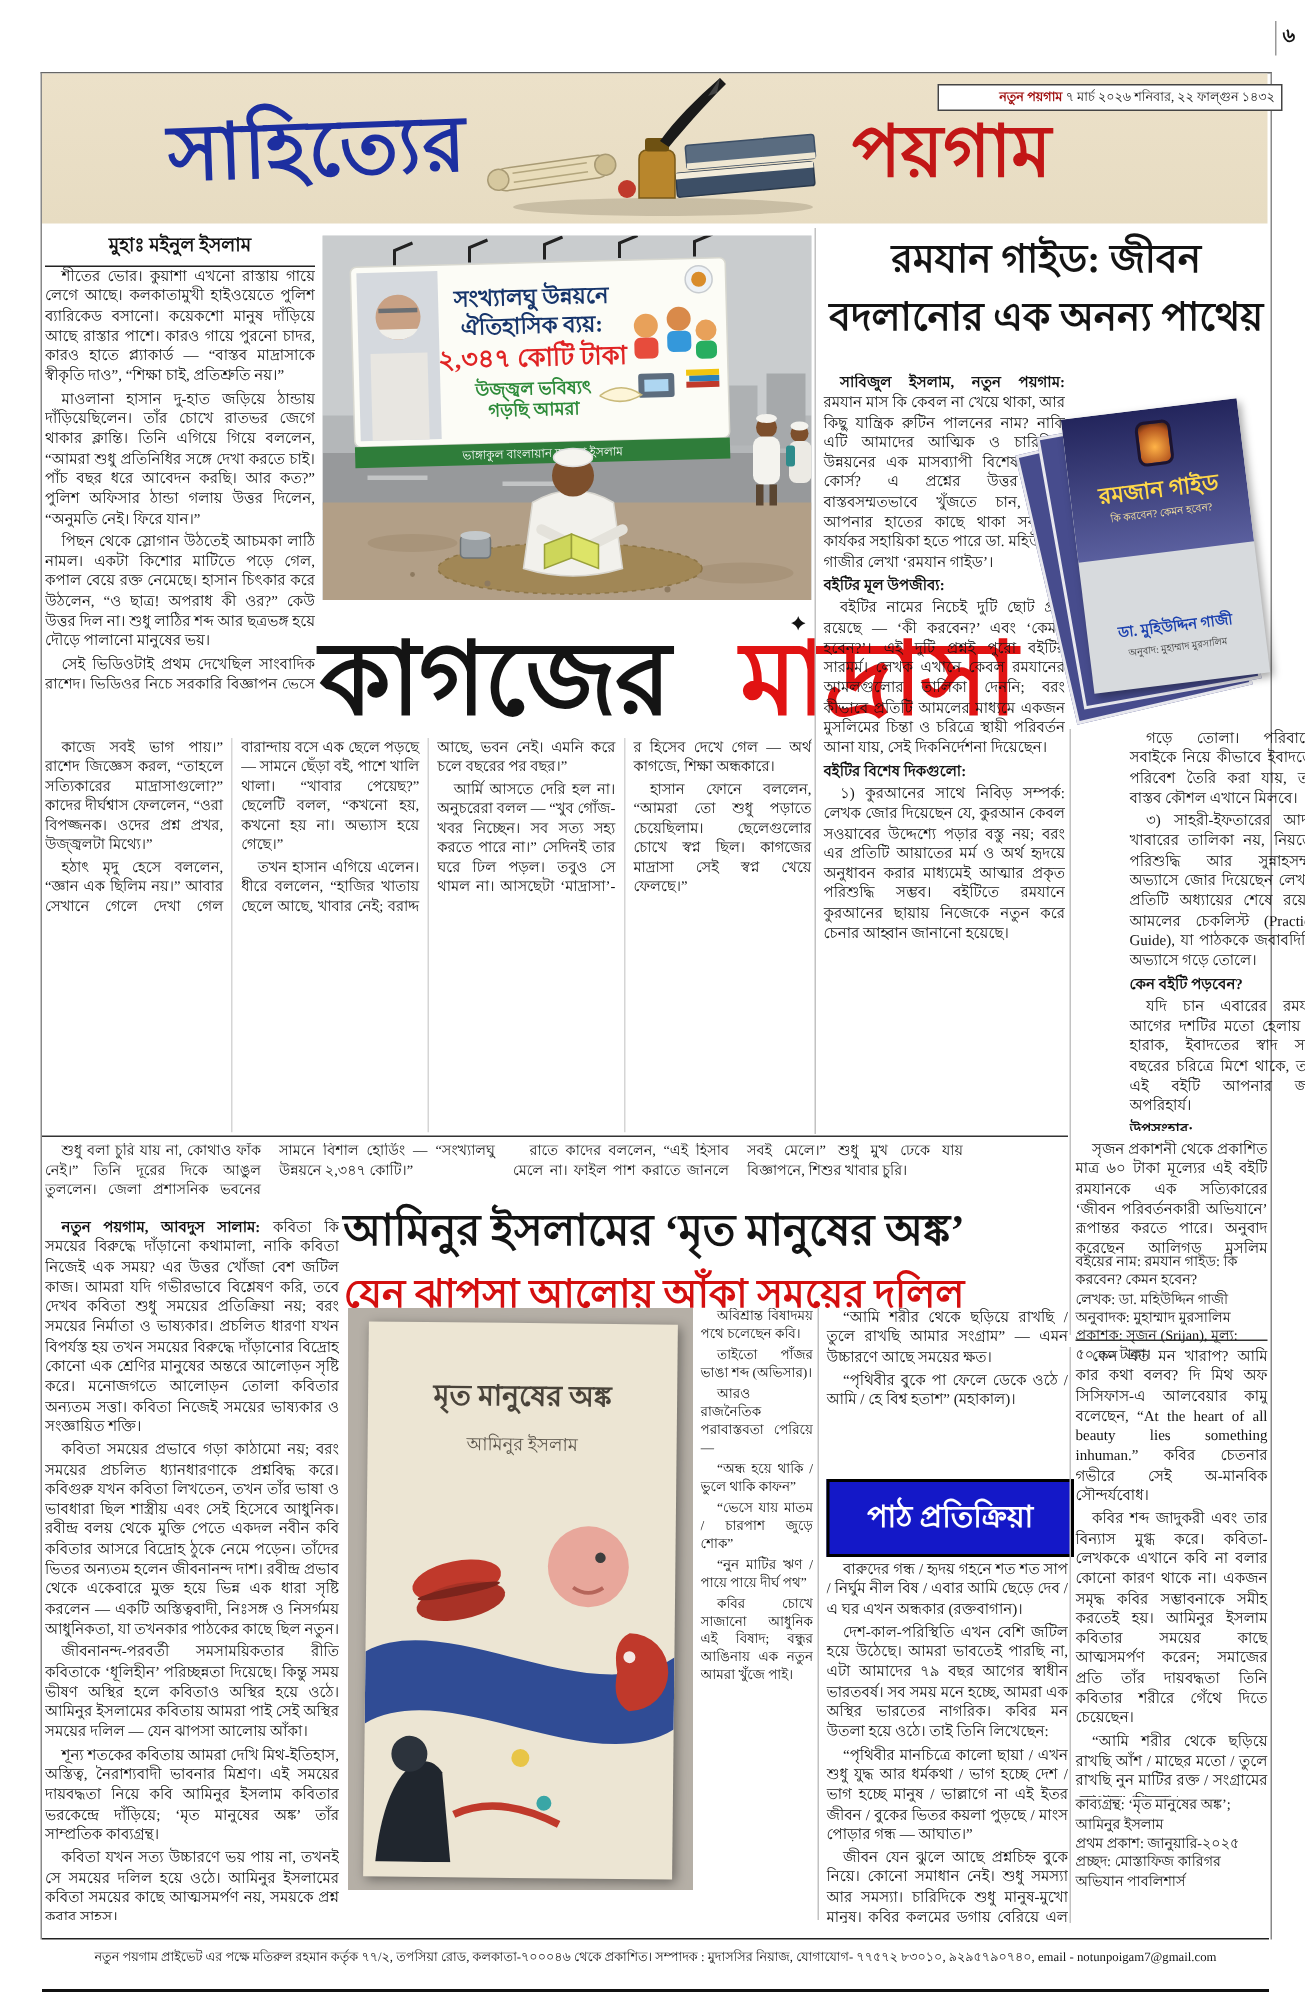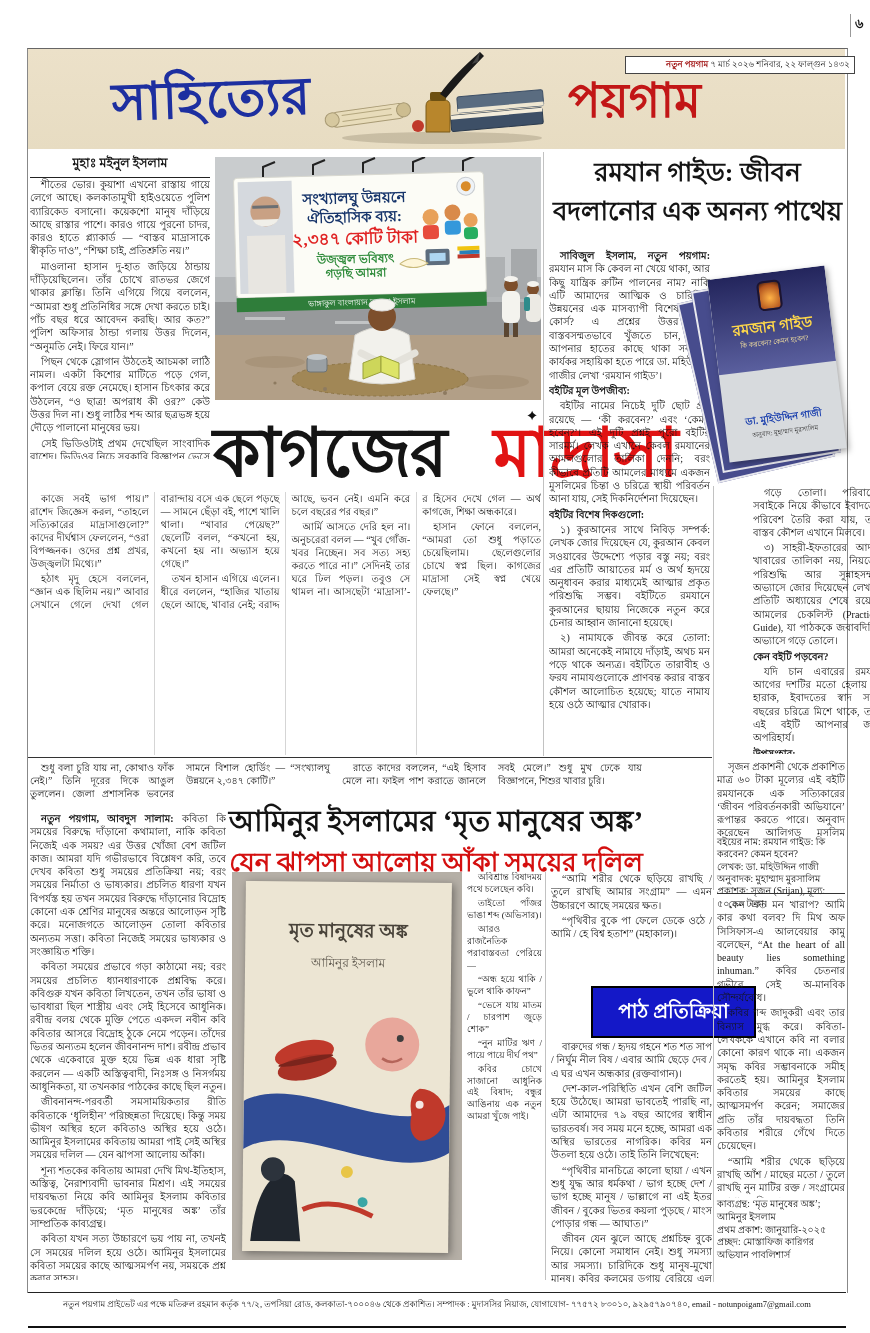--- a/index.html
+++ b/index.html
@@ -64,21 +64,21 @@
   #mr-col1{left:30px;top:812px;width:196px;height:468px;}
   #book2{left:232px;top:872px;width:230px;height:388px;background:#b5afa6;overflow:hidden;}
   #b2cover{position:absolute;left:12px;top:10px;width:206px;height:370px;background:#ece5d3;
            transform:rotate(.6deg);box-shadow:2px 2px 8px rgba(0,0,0,.4);}
   #b2title{position:absolute;left:0;top:34px;width:100%;text-align:center;font-size:19px;font-weight:bold;color:#49433a;}
   #b2auth{position:absolute;left:0;top:72px;width:100%;text-align:center;font-size:12px;color:#5a544a;}
   #mr-colB{left:467px;top:872px;width:75px;height:408px;font-size:9px;}
   #vr3{left:545px;top:872px;height:408px;}
   #mr-colC1{left:551px;top:872px;width:161px;height:110px;}
   #box-blue{left:551px;top:986px;width:161px;height:48px;background:#1418c8;border:2px solid #000;
-            display:flex;align-items:center;justify-content:center;color:#fff;font-weight:bold;font-size:20px;margin-left:40px;}
+            display:flex;align-items:center;justify-content:center;color:#fff;font-weight:bold;font-size:20px;}
   #mr-colC2{left:551px;top:1040px;width:161px;height:242px;}
   #vr4{left:713px;top:898px;height:384px;}
   #mr-colD{left:717px;top:898px;width:128px;height:300px;}
   #mr-credits{left:717px;top:1198px;width:128px;font-size:9.5px;line-height:1.35;}
   #mr-credits p{margin:0;text-indent:0;}
   
   #f-rule1{left:28px;top:1292px;width:818px;border-top:1.5px solid #222;}
   #footer-text{left:28px;top:1298px;width:818px;text-align:center;font-size:8.5px;}
   #f-rule2{left:28px;top:1326px;width:818px;border-top:2.5px solid #111;}
 </style>
@@ -227,21 +227,20 @@
   <div class="abs vrule" id="vr1"></div>
 
   <div class="abs" id="headline2">রমযান গাইড: জীবন বদলানোর এক অনন্য পাথেয়</div>
   <div class="abs bodytext" id="ram-col1">
     <p><b>সাবিজুল ইসলাম, নতুন পয়গাম:</b><span> রমযান মাস কি কেবল না খেয়ে থাকা, আর কিছু যান্ত্রিক রুটিন পালনের নাম? নাকি এটি আমাদের আত্মিক ও চারিত্রিক উন্নয়নের এক মাসব্যাপী বিশেষ ট্রেনিং কোর্স? এ প্রশ্নের উত্তর যদি বাস্তবসম্মতভাবে খুঁজতে চান, তবে আপনার হাতের কাছে থাকা সবচেয়ে কার্যকর সহায়িকা হতে পারে ডা. মহিউদ্দিন গাজীর লেখা ‘রমযান গাইড’।</span></p>
     <div>
         <p class="bp">বইটির মূল উপজীব্য:</p>
         <p>বইটির নামের নিচেই দুটি ছোট প্রশ্ন রয়েছে — ‘কী করবেন?’ এবং ‘কেমন হবেন?’। এই দুটি প্রশ্নই পুরো বইটির সারমর্ম। লেখক এখানে কেবল রমযানের আমলগুলোর তালিকা দেননি; বরং কীভাবে প্রতিটি আমলের মাধ্যমে একজন মুসলিমের চিন্তা ও চরিত্রে স্থায়ী পরিবর্তন আনা যায়, সেই দিকনির্দেশনা দিয়েছেন।</p>
         <p class="bp">বইটির বিশেষ দিকগুলো:</p>
         <p>১) কুরআনের সাথে নিবিড় সম্পর্ক: লেখক জোর দিয়েছেন যে, কুরআন কেবল সওয়াবের উদ্দেশ্যে পড়ার বস্তু নয়; বরং এর প্রতিটি আয়াতের মর্ম ও অর্থ হৃদয়ে অনুধাবন করার মাধ্যমেই আত্মার প্রকৃত পরিশুদ্ধি সম্ভব। বইটিতে রমযানে কুরআনের ছায়ায় নিজেকে নতুন করে চেনার আহ্বান জানানো হয়েছে।</p>
-        <p>২) নামাযকে জীবন্ত করে তোলা: আমরা অনেকেই নামাযে দাঁড়াই, অথচ মন পড়ে থাকে অন্যত্র। বইটিতে তারাবীহ ও ফরয নামাযগুলোকে প্রাণবন্ত করার বাস্তব কৌশল আলোচিত হয়েছে; যাতে নামায হয়ে ওঠে আত্মার খোরাক।</p>
       </div>
   </div>
 
   <div class="abs" id="book1">
     <div class="b1back" id="b1b1"></div>
     <div class="b1back" id="b1b2"></div>
     <div id="b1front">
       <div id="b1top"></div>
       <div id="b1lant"></div>
       <div id="b1title">রমজান গাইড</div>

